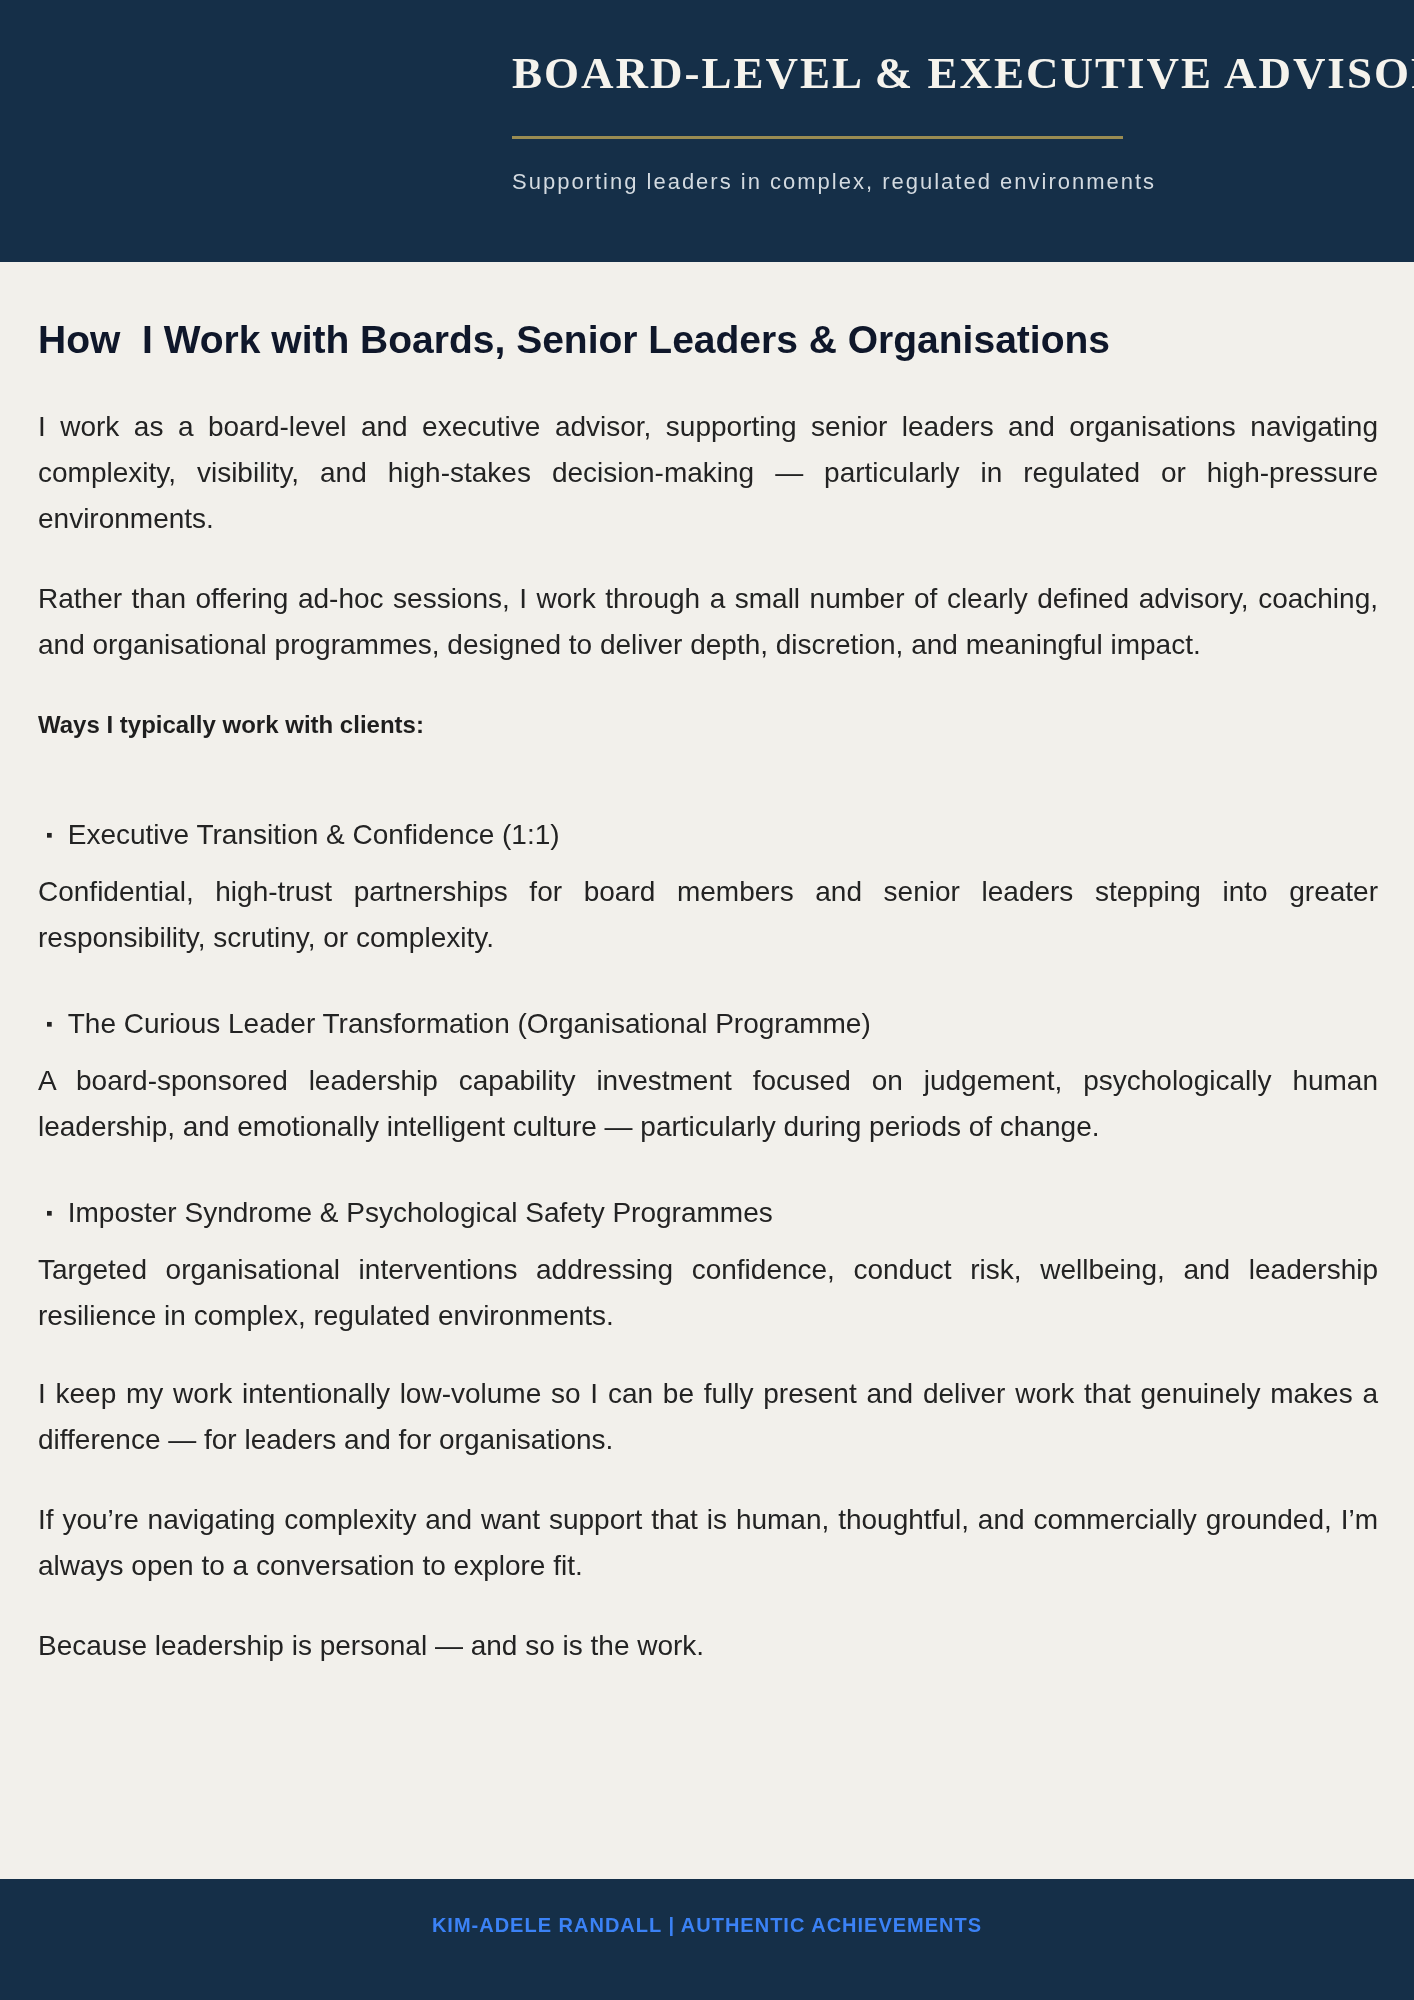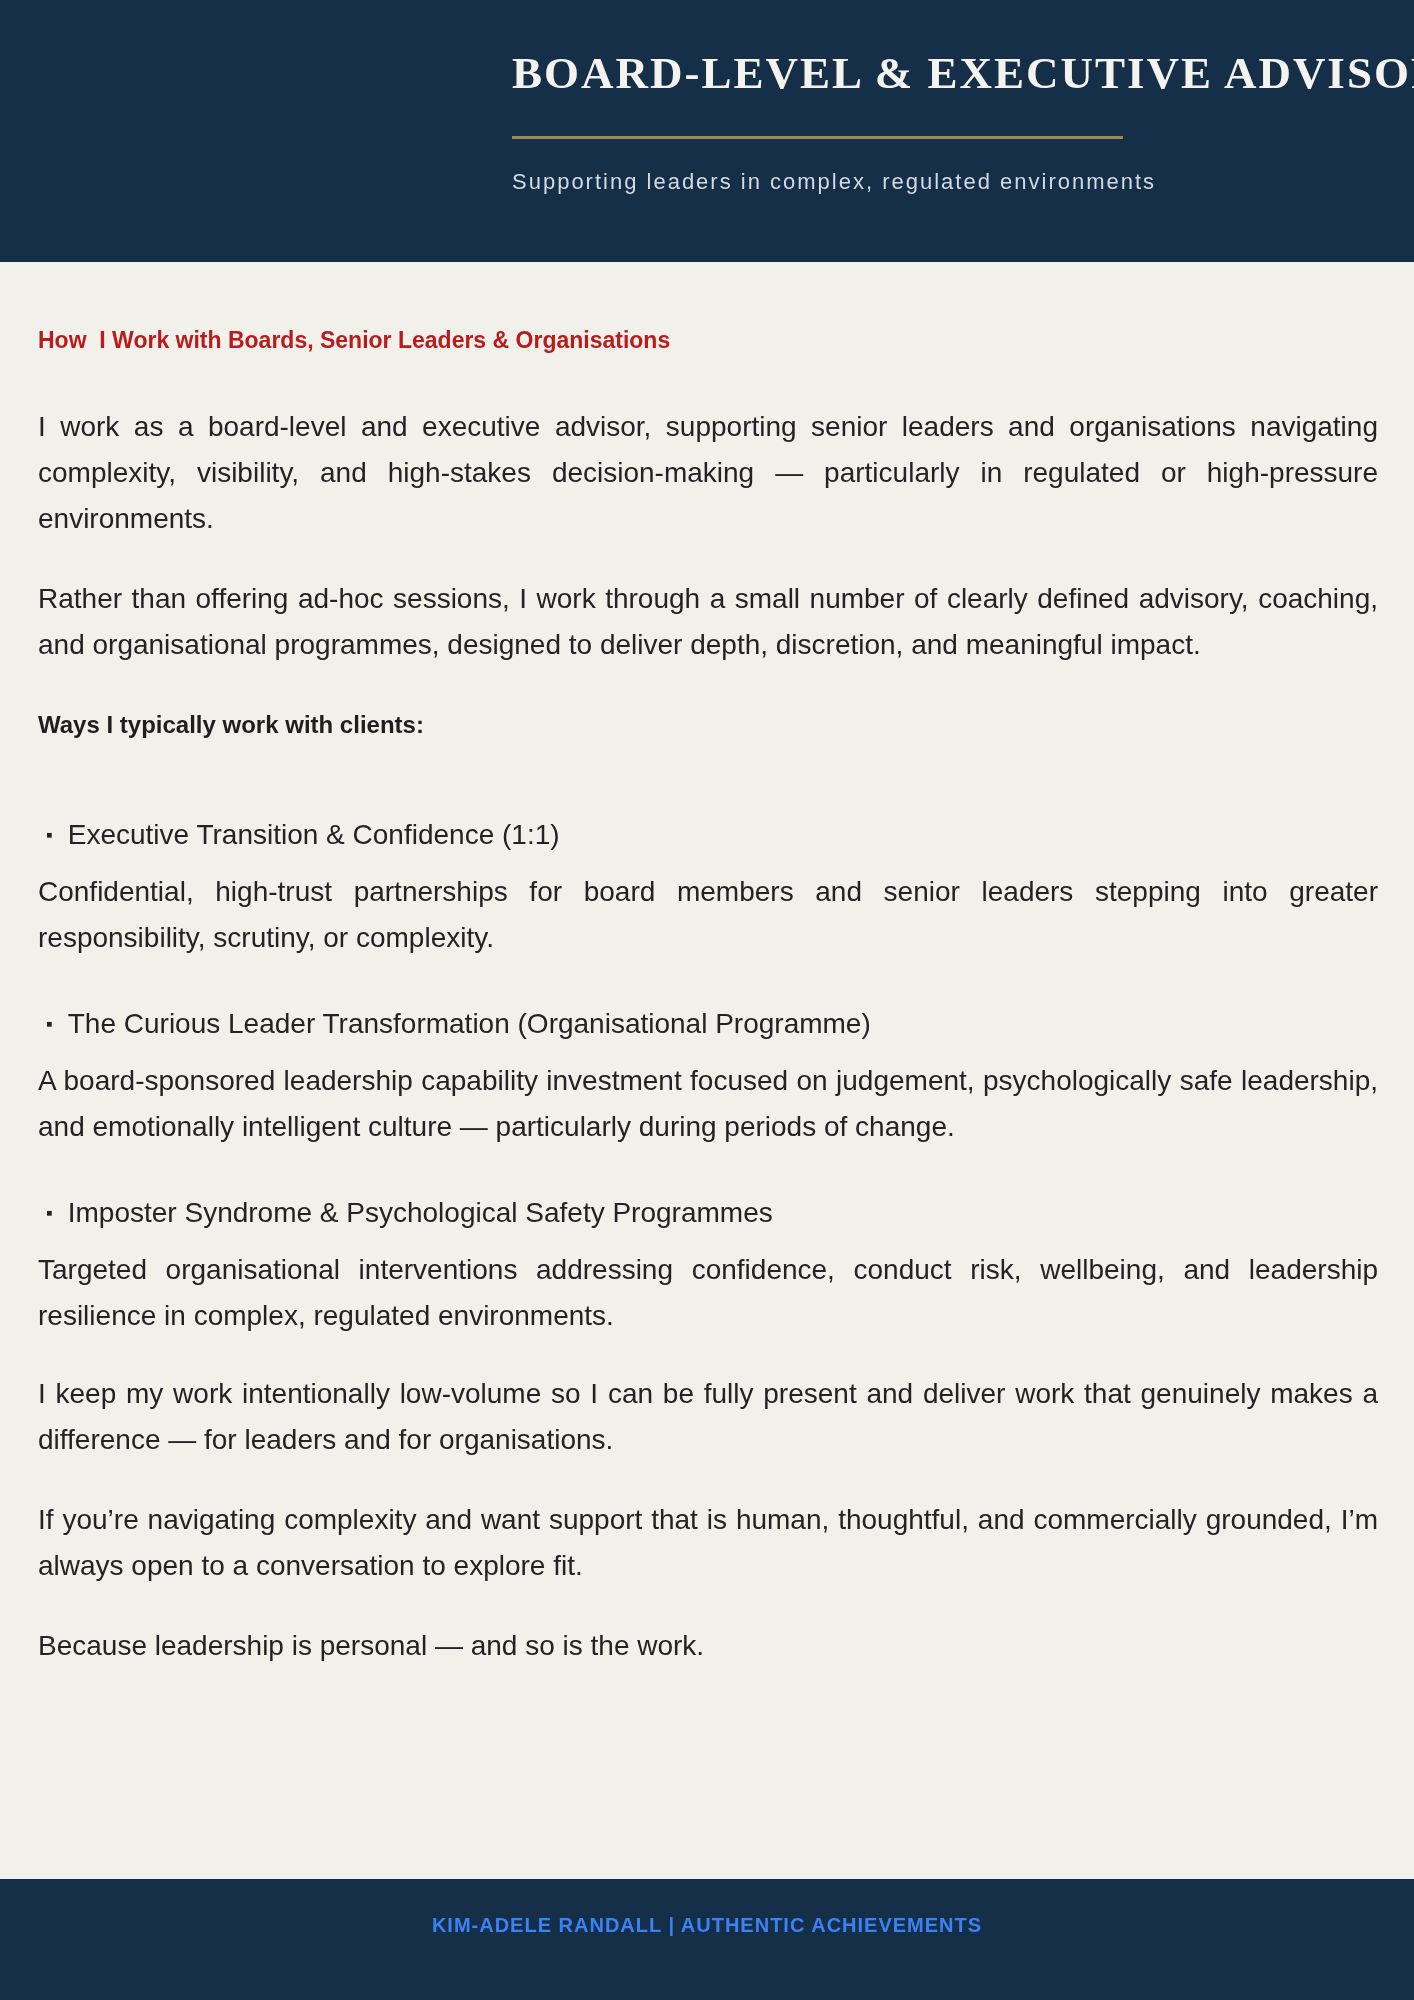--- a/index.html
+++ b/index.html
@@ -48,26 +48,26 @@
 
   
   .main {
     flex: 1 1 auto;
     background: #F2F0EB;
     color: #232323;
     padding: 58px 36px 0 38px;
     overflow: hidden;
   }
   .main-heading {
-    font-size: 23px;
+    font-size: 39px;
     font-weight: 700;
     line-height: 40px;
     margin-bottom: 44px;
     white-space: pre-wrap;
-    color: #b91c1c;
+    color: #0f172a;
   }
   .para {
     font-size: 28px;
     line-height: 46px;
     text-align: justify;
     margin-bottom: 34px;
   }
   .sub-heading {
     font-size: 24px;
     font-weight: 700;
@@ -138,21 +138,21 @@
 
     <div class="sub-heading">Ways I typically work with clients:</div>
 
     <div class="service">
       <div class="service-title"><span class="bullet-marker">▪</span><span>Executive Transition &amp; Confidence (1:1)</span></div>
       <div class="service-desc">Confidential, high-trust partnerships for board members and senior leaders stepping into greater responsibility, scrutiny, or complexity.</div>
     </div>
 
     <div class="service">
       <div class="service-title"><span class="bullet-marker">▪</span><span>The Curious Leader Transformation (Organisational Programme)</span></div>
-      <div class="service-desc">A board-sponsored leadership capability investment focused on judgement, psychologically safe leadership, and emotionally intelligent culture — particularly during periods of change.</div>
+      <div class="service-desc">A board-sponsored leadership capability investment focused on judgement, psychologically human leadership, and emotionally intelligent culture — particularly during periods of change.</div>
     </div>
 
     <div class="service">
       <div class="service-title"><span class="bullet-marker">▪</span><span>Imposter Syndrome &amp; Psychological Safety Programmes</span></div>
       <div class="service-desc">Targeted organisational interventions addressing confidence, conduct risk, wellbeing, and leadership resilience in complex, regulated environments.</div>
     </div>
 
     <p class="para">I keep my work intentionally low-volume so I can be fully present and deliver work that genuinely makes a difference — for leaders and for organisations.</p>
     <p class="para">If you’re navigating complexity and want support that is human, thoughtful, and commercially grounded, I’m always open to a conversation to explore fit.</p>
 

